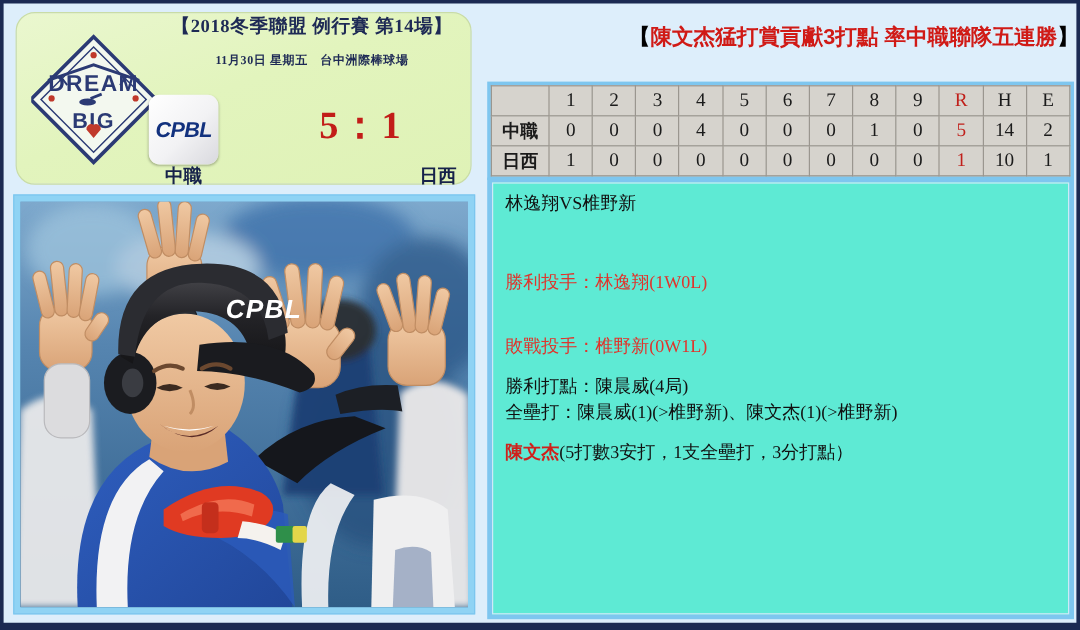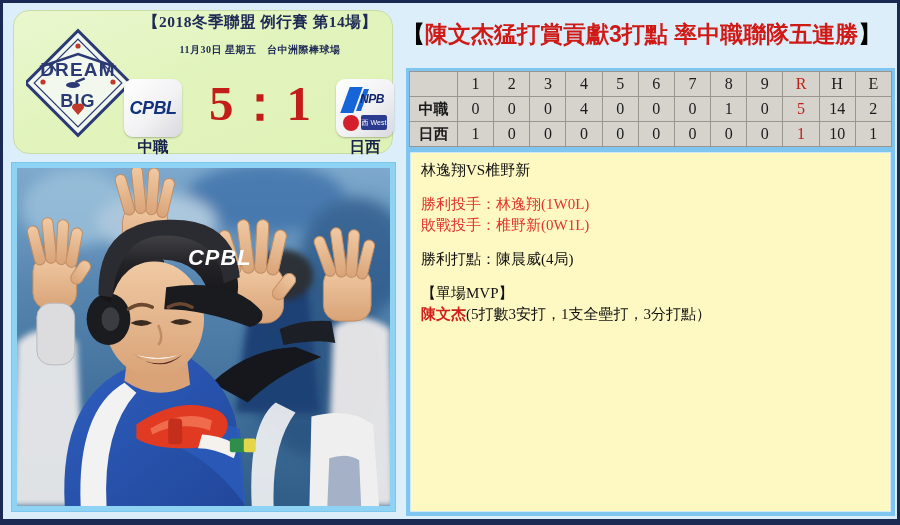--- a/index.html
+++ b/index.html
@@ -104,22 +104,22 @@
     position: absolute; left: 25px; top: 36px;
     width: 26px; height: 15px;
     background: #2b3b8f; border-radius: 2px;
     color: #fff; font-size: 7px;
     font-family: "Liberation Sans", sans-serif;
     text-align: center; line-height: 15px;
   }
 
   #score {
     position: absolute; left: 172px; top: 64px;
-    width: 150px; text-align: center;
-    font-size: 49px; font-weight: bold;
+    width: 150px; text-align: right;
+    font-size: 32px; font-weight: bold;
     color: #c21d18;
     letter-spacing: 2px;
     line-height: 58px;
   }
 
   .team-name {
     position: absolute; top: 126px;
     width: 90px; text-align: center;
     font-size: 15.5px; font-weight: bold;
     color: #16224a;
@@ -142,22 +142,22 @@
   }
 
   
   #right-col {
     position: absolute; left: 399px; top: 2px;
     width: 497px; height: 517px;
   }
 
   #headline {
     position: absolute; left: 0; top: 14px;
-    width: 497px; text-align: left;
-    font-size: 23px; font-weight: bold;
+    width: 497px; text-align: right;
+    font-size: 18px; font-weight: bold;
     color: #d01a16;
     white-space: nowrap;
     font-family: "Liberation Sans", sans-serif;
   }
   #headline .brk { color: #000; }
 
   
   #score-table-wrap {
     position: absolute; left: 4px; top: 63px;
     width: 489px;
@@ -185,26 +185,26 @@
 
   
   #notes-outer {
     position: absolute; left: 4px; top: 143px;
     width: 489px; height: 368px;
     background: #7ec6ef;
     padding: 4px;
   }
   #notes-inner {
     width: 100%; height: 100%;
-    background: #fef9c3;
+    background: #5eead4;
     border: 1px solid #cfe9f8;
     padding: 7px 10px;
   }
   .note { font-size: 15px; line-height: 21px; color: #111; white-space: nowrap; }
-  .note.red { color: #e0342c; }
+  .note.red { color: #e0342c; margin-top: 32px; }
   .note.spacer { height: 13px; }
   .mvp-name { color: #d0201b; font-weight: bold; text-align: center; }
 </style>
 </head>
 <body>
 
 <div id="page">
 
   <div id="left-col">
 
@@ -229,26 +229,20 @@
         <path d="M52 88 l-6 -7 a4 4 0 0 1 6 -4 a4 4 0 0 1 6 4 z" fill="#c0392b"></path>
       </svg>
 
       <div id="meta-line1">【2018冬季聯盟 例行賽 第14場】</div>
       <div id="meta-line2">11月30日 星期五　台中洲際棒球場</div>
 
       <div class="team-logo-box" id="logo-home">
         <div class="cpbl-text">CPBL</div>
       </div>
 
-      <div class="team-logo-box" id="logo-away">
-        <div class="npb-slash"></div>
-        <div class="npb-text">NPB</div>
-        <div class="npb-ball"></div>
-        <div class="npb-west">西 West</div>
-      </div>
 
       <div id="score">5：1</div>
       <div class="team-name" id="name-home">中職</div>
       <div class="team-name" id="name-away">日西</div>
     </div>
 
     <div id="photo-frame">
       <div id="photo">
         <svg width="100%" height="100%" viewBox="0 0 375 340" preserveAspectRatio="none">
           <defs>
@@ -437,19 +431,19 @@
     </div>
 
     <div id="notes-outer">
       <div id="notes-inner">
         <div class="note">林逸翔VS椎野新</div>
         <div class="note spacer"></div>
         <div class="note red">勝利投手：林逸翔(1W0L)</div>
         <div class="note red">敗戰投手：椎野新(0W1L)</div>
         <div class="note spacer"></div>
         <div class="note">勝利打點：陳晨威(4局)</div>
+        <div class="note">全壘打：陳晨威(1)(&gt;椎野新)、陳文杰(1)(&gt;椎野新)</div>
         <div class="note spacer"></div>
-        <div class="note">【單場MVP】</div>
         <div class="note"><span class="mvp-name">陳文杰</span><span>(5打數3安打，1支全壘打，3分打點）</span></div>
       </div>
     </div>
   </div>
 </div>
 
 </body></html>

